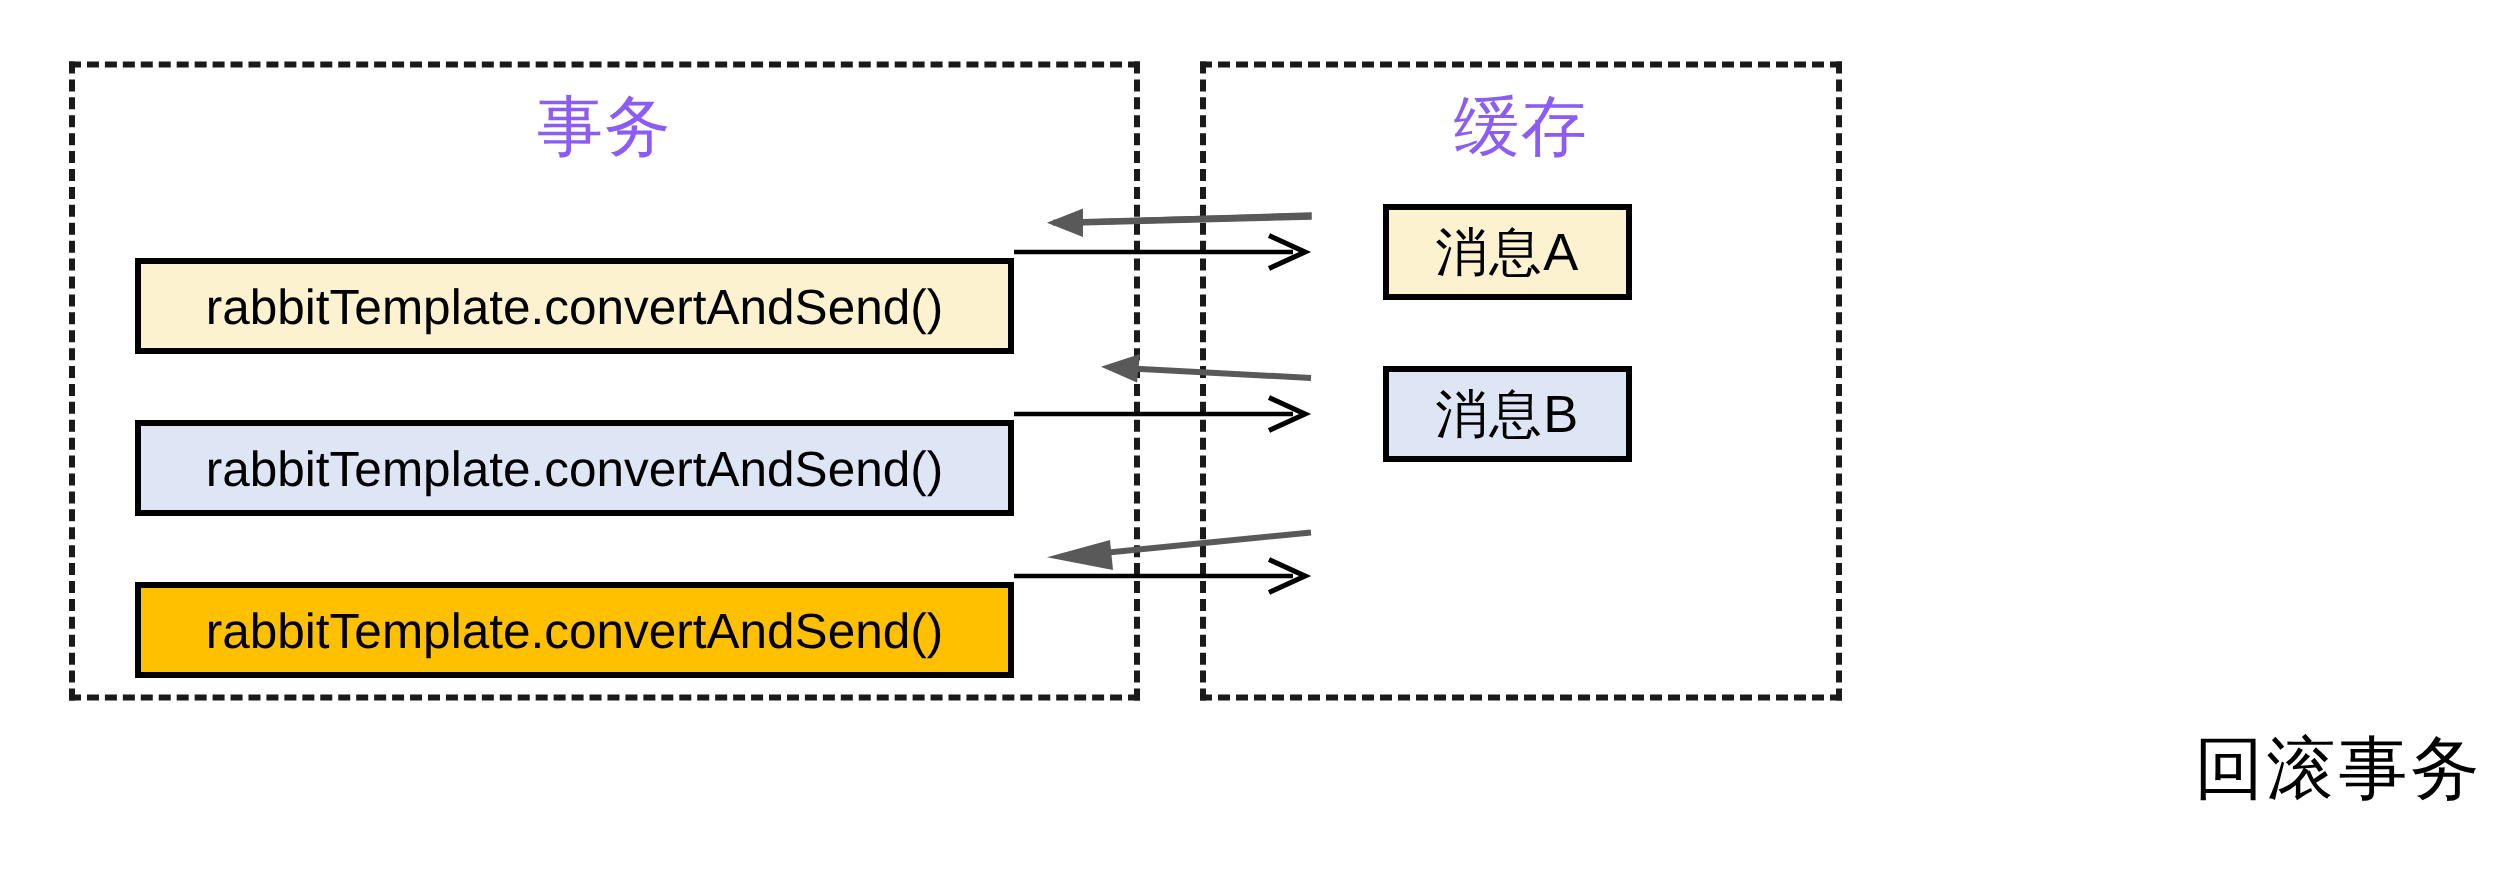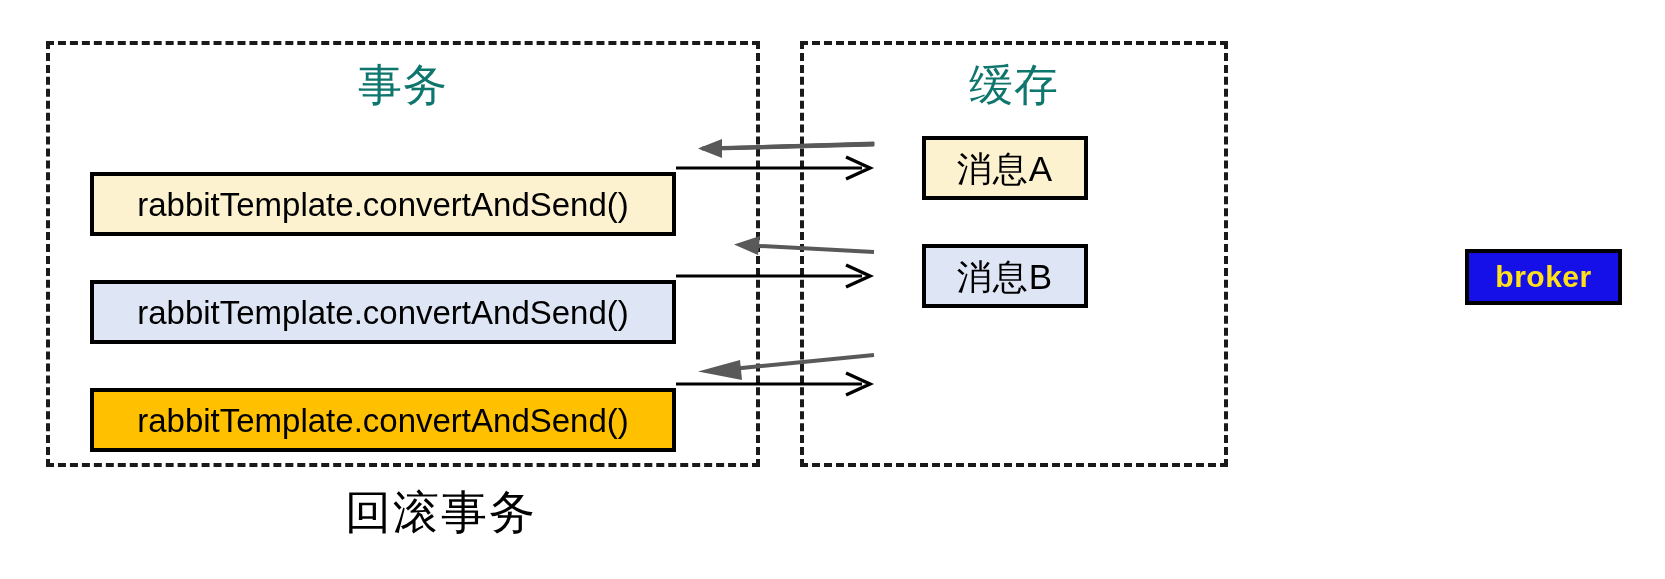--- a/index.html
+++ b/index.html
@@ -46,21 +46,21 @@
   .group-title {
     position: absolute;
     top: 12px;
     left: 0;
     width: 100%;
     text-align: center;
     font-size: 44px;
     line-height: 56px;
     font-weight: 400;
     letter-spacing: 1px;
-    color: #0f766e;
+    color: #8b5cf6;
     white-space: nowrap;
   }
 
   
   .node {
     position: absolute;
     box-sizing: border-box;
     border: 4px solid #000000;
     display: flex;
     align-items: center;
@@ -133,21 +133,21 @@
     top: 483px;
     width: 1228px;
     text-align: center;
     font-size: 46px;
     line-height: 58px;
     letter-spacing: 2px;
     color: #000;
     white-space: nowrap;
   }
   
-  #caption { left: 345px; width: 1310px; text-align: left; }
+  #caption { left: 345px; width: 1310px; text-align: right; }
 
   
   #arrows {
     position: absolute;
     left: 0; top: 0;
     width: 1665px;
     height: 579px;
     pointer-events: none;
   }
 </style>
@@ -214,19 +214,16 @@
     <span class="node-label">rabbitTemplate.convertAndSend()</span>
   </div>
   <div class="node right-node row2 fill-blue">
     <span class="node-label">消息B</span>
   </div>
 
   <div class="node left-node row3 fill-amber">
     <span class="node-label">rabbitTemplate.convertAndSend()</span>
   </div>
 
-  <div id="broker-node">
-    <span class="broker-label">broker</span>
-  </div>
 
   <div id="caption">回滚事务</div>
 
 </div>
 
 </body></html>

